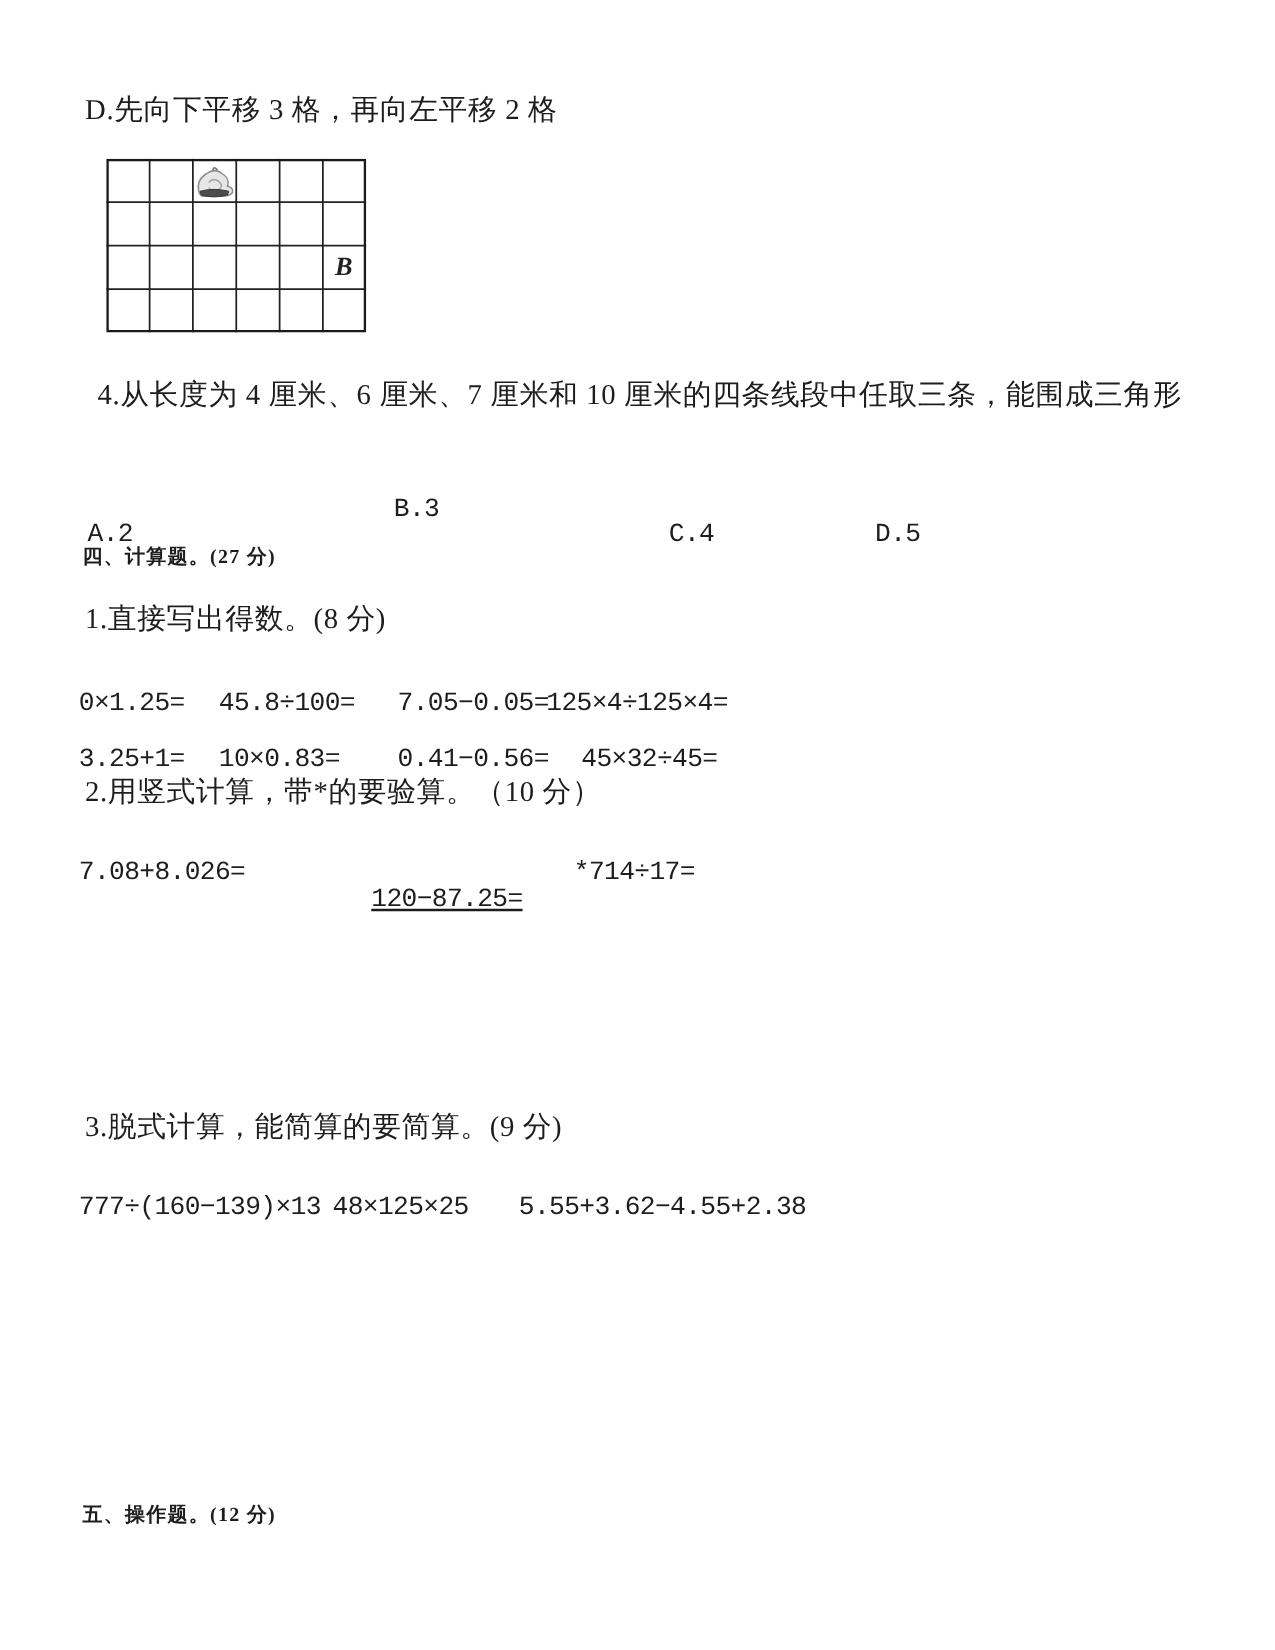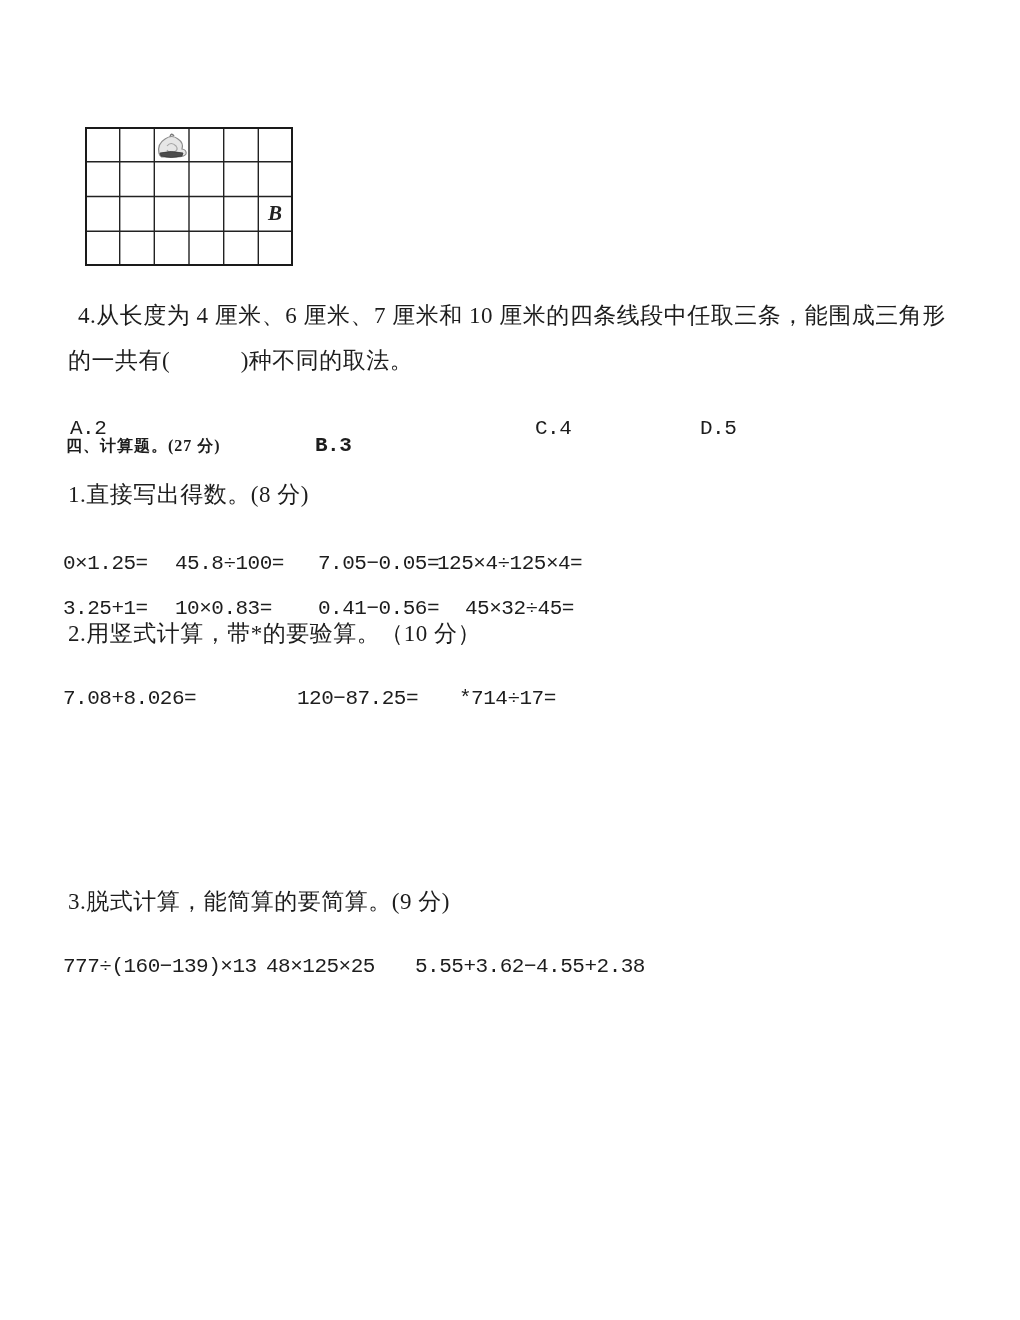--- a/index.html
+++ b/index.html
@@ -46,20 +46,21 @@
   .snail{
     position:absolute;
     left:70px;top:4px;
   }
 </style>
 </head>
 <body>
 
 <div class="page">
 
+  <div class="t" style="left:68px;top:74px;">D.先向下平移 3 格，再向左平移 2 格</div>
 
   <div class="grid-wrap">
     <svg width="208" height="139" viewBox="0 0 208 139">
       <g stroke="#222222" stroke-width="1.4" fill="none">
         <line x1="34.7" y1="0" x2="34.7" y2="139"></line>
         <line x1="69.3" y1="0" x2="69.3" y2="139"></line>
         <line x1="104" y1="0" x2="104" y2="139"></line>
         <line x1="138.7" y1="0" x2="138.7" y2="139"></line>
         <line x1="173.3" y1="0" x2="173.3" y2="139"></line>
         <line x1="0" y1="34.75" x2="208" y2="34.75"></line>
@@ -73,47 +74,47 @@
       <path d="M15 6 Q16 1 19 5" fill="none" stroke="#7a7a7a" stroke-width="1.4"></path>
       <path d="M4 22 Q2 13 10 8 Q17 3 23 8 Q29 12 27 18 Q32 19 31 23 Q29 26 22 26 L8 26 Q5 26 4 22 Z" fill="#e6e6e6" stroke="#8d8d8d" stroke-width="1.2"></path>
       <path d="M12 15 q4 -5 9 0 q3 4 -2 6 q-5 2 -7 -2" fill="none" stroke="#a5a5a5" stroke-width="1.2"></path>
       <path d="M5 22 Q16 19 28 22 L27 25 Q16 28 6 25 Z" fill="#4c4c4c" stroke="#3a3a3a" stroke-width="0.8"></path>
     </svg>
     
     <span class="b-label">B</span>
   </div>
 
   <div class="t" style="left:78px;top:302px;">4.从长度为 4 厘米、6 厘米、7 厘米和 10 厘米的四条线段中任取三条，能围成三角形</div>
-  <div class="t" style="left:68px;top:347px;">的一共有(　　　)种不同的取法。</div>
 
   <div class="t expr" style="left:70px;top:396px;">A.2</div>
-  <div class="t expr" style="left:315px;top:413px;font-weight:bold;">B.3</div>
+  <div class="t expr" style="left:315px;top:376px;">B.3</div>
   <div class="t expr" style="left:535px;top:396px;">C.4</div>
   <div class="t expr" style="left:700px;top:396px;">D.5</div>
 
   <div class="t bold" style="left:66px;top:436px;">四、计算题。(27 分)</div>
 
   <div class="t" style="left:68px;top:481px;">1.直接写出得数。(8 分)</div>
 
   <div class="t expr" style="left:63px;top:531px;">0×1.25=</div>
   <div class="t expr" style="left:175px;top:531px;">45.8÷100=</div>
   <div class="t expr" style="left:318px;top:531px;">7.05−0.05=</div>
   <div class="t expr" style="left:437px;top:531px;">125×4÷125×4=</div>
 
   <div class="t expr" style="left:63px;top:576px;">3.25+1=</div>
   <div class="t expr" style="left:175px;top:576px;">10×0.83=</div>
   <div class="t expr" style="left:318px;top:576px;">0.41−0.56=</div>
   <div class="t expr" style="left:465px;top:576px;">45×32÷45=</div>
 
   <div class="t" style="left:68px;top:620px;">2.用竖式计算，带*的要验算。（10 分）</div>
 
   <div class="t expr" style="left:63px;top:666px;">7.08+8.026=</div>
-  <div class="t expr" style="left:297px;top:666px;">120−87.25=</div>
+  <div class="t expr" style="left:297px;top:688px;text-decoration:underline;">120−87.25=</div>
   <div class="t expr" style="left:459px;top:666px;">*714÷17=</div>
 
   <div class="t" style="left:68px;top:888px;">3.脱式计算，能简算的要简算。(9 分)</div>
 
   <div class="t expr" style="left:63px;top:934px;">777÷(160−139)×13</div>
   <div class="t expr" style="left:266px;top:934px;">48×125×25</div>
   <div class="t expr" style="left:415px;top:934px;">5.55+3.62−4.55+2.38</div>
 
+  <div class="t bold" style="left:66px;top:1203px;">五、操作题。(12 分)</div>
 
 </div>
 
 </body></html>

